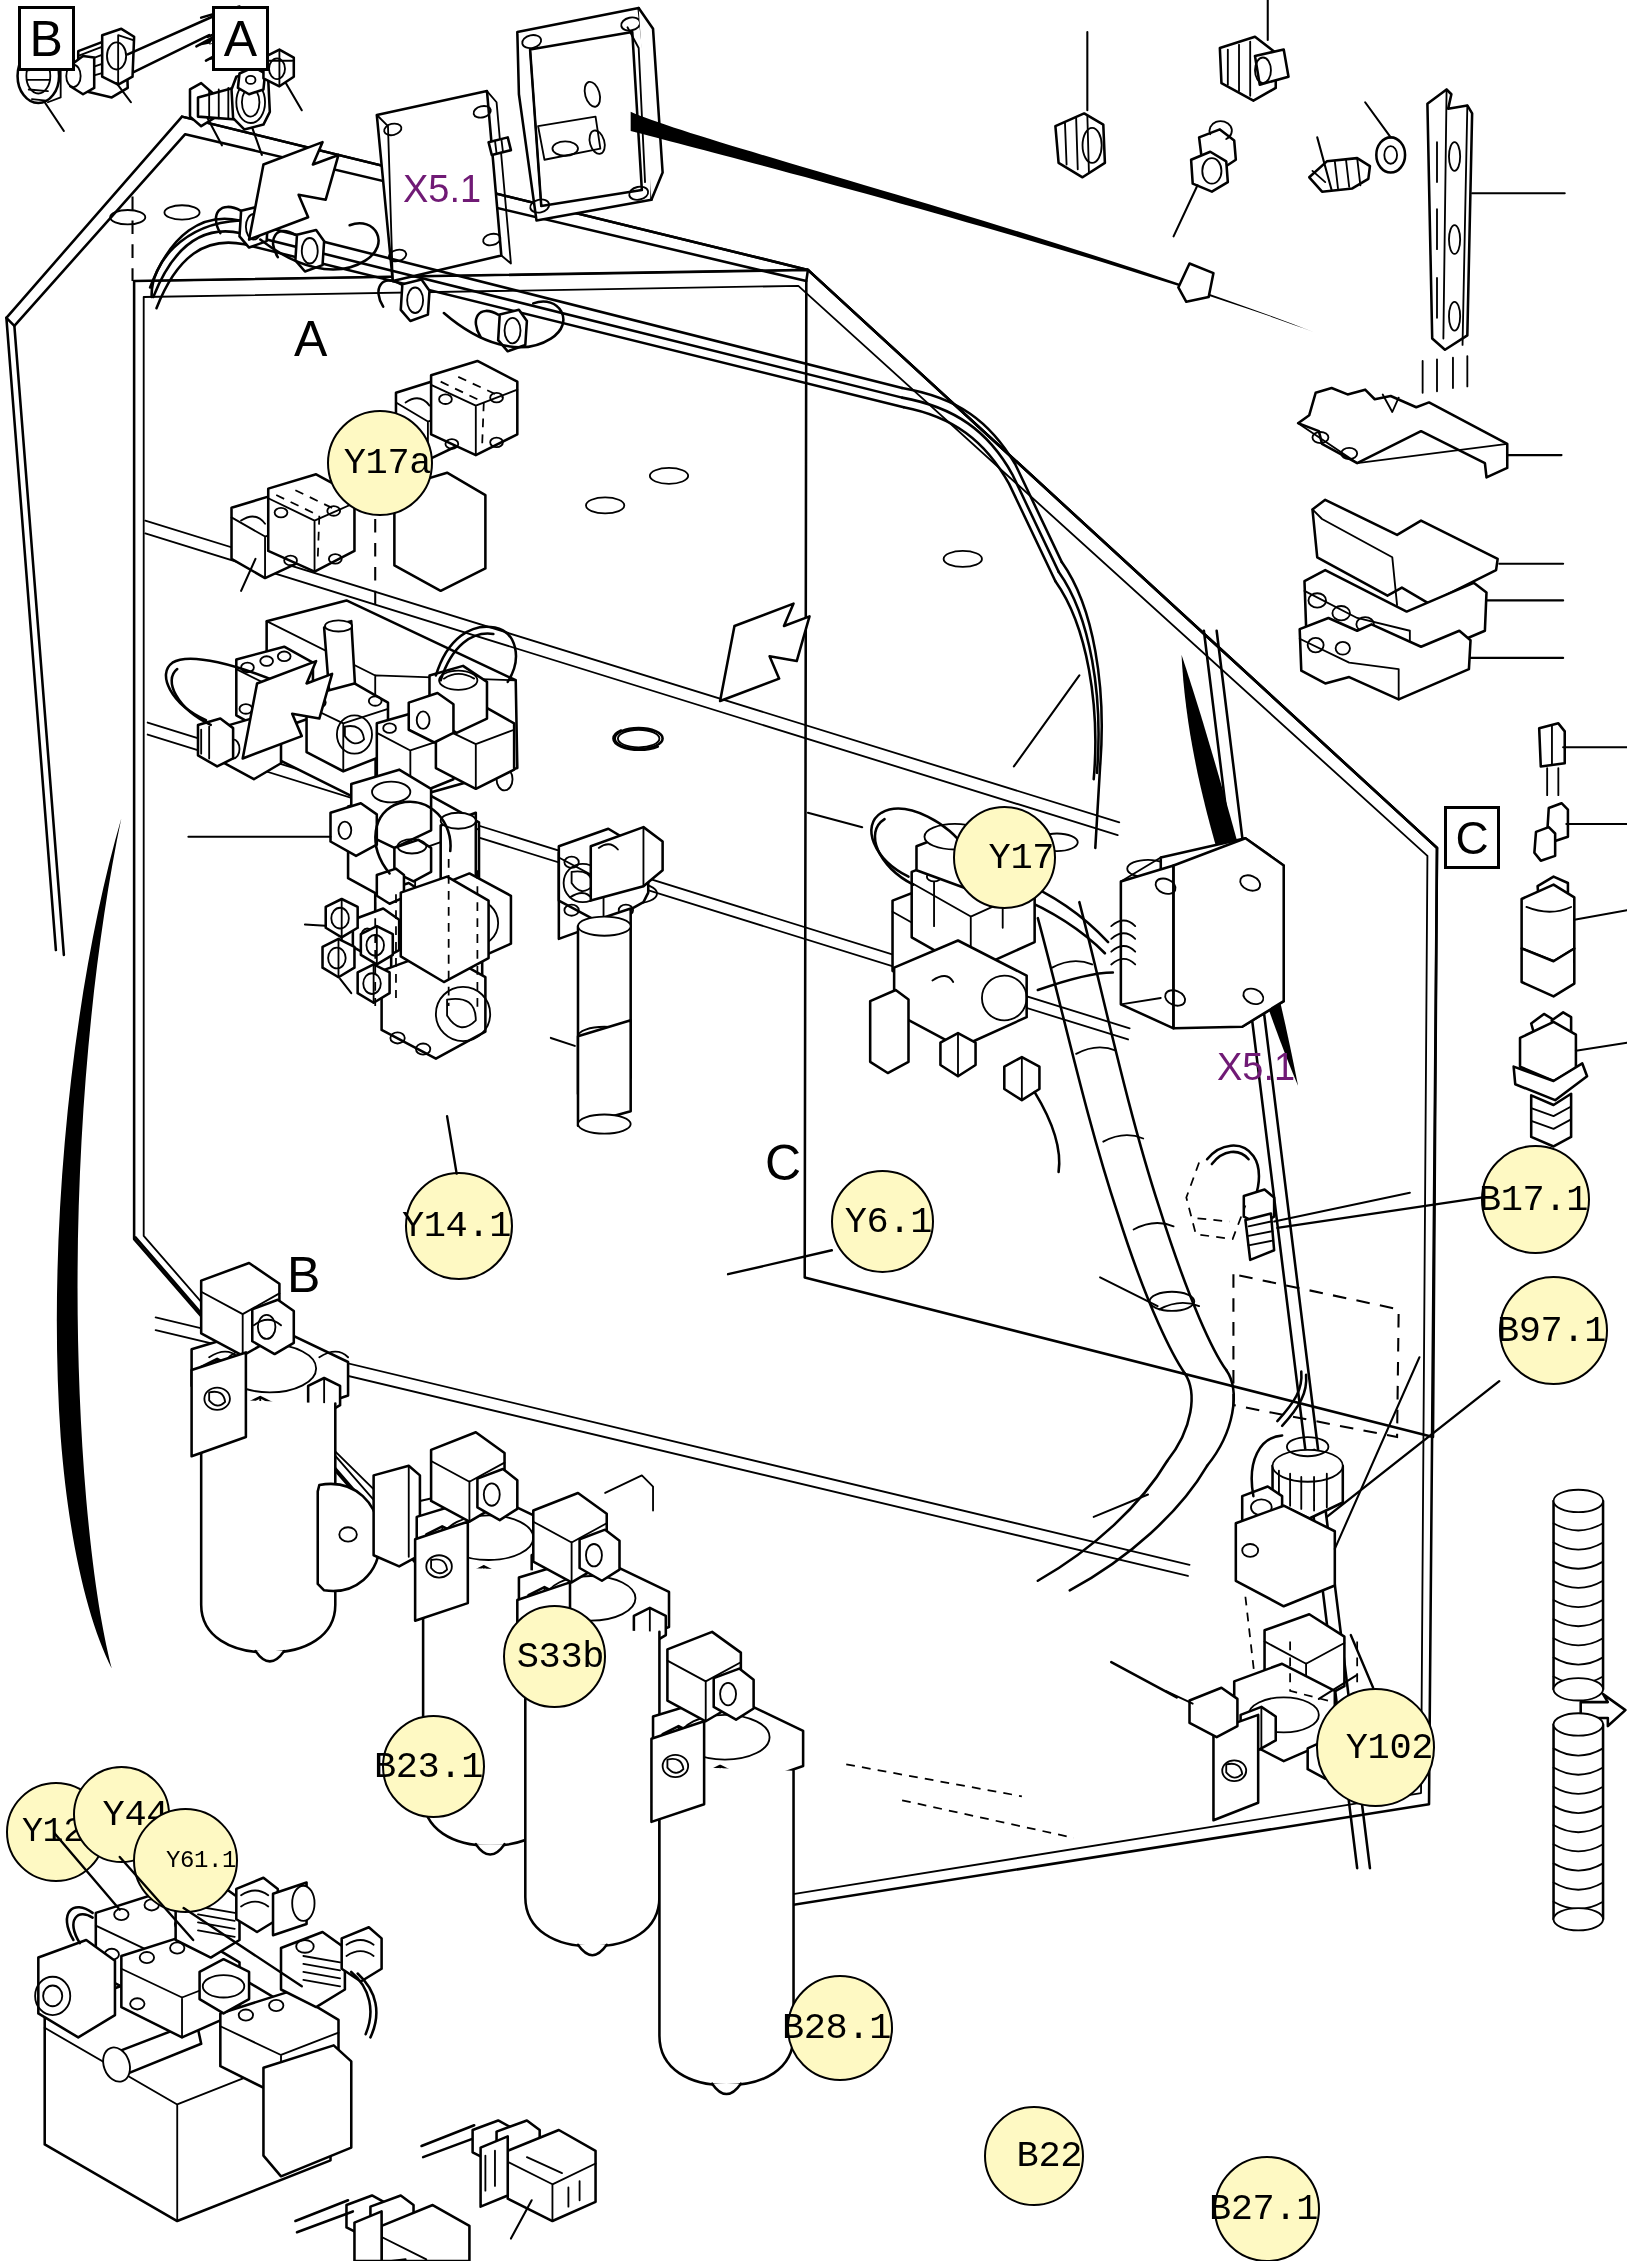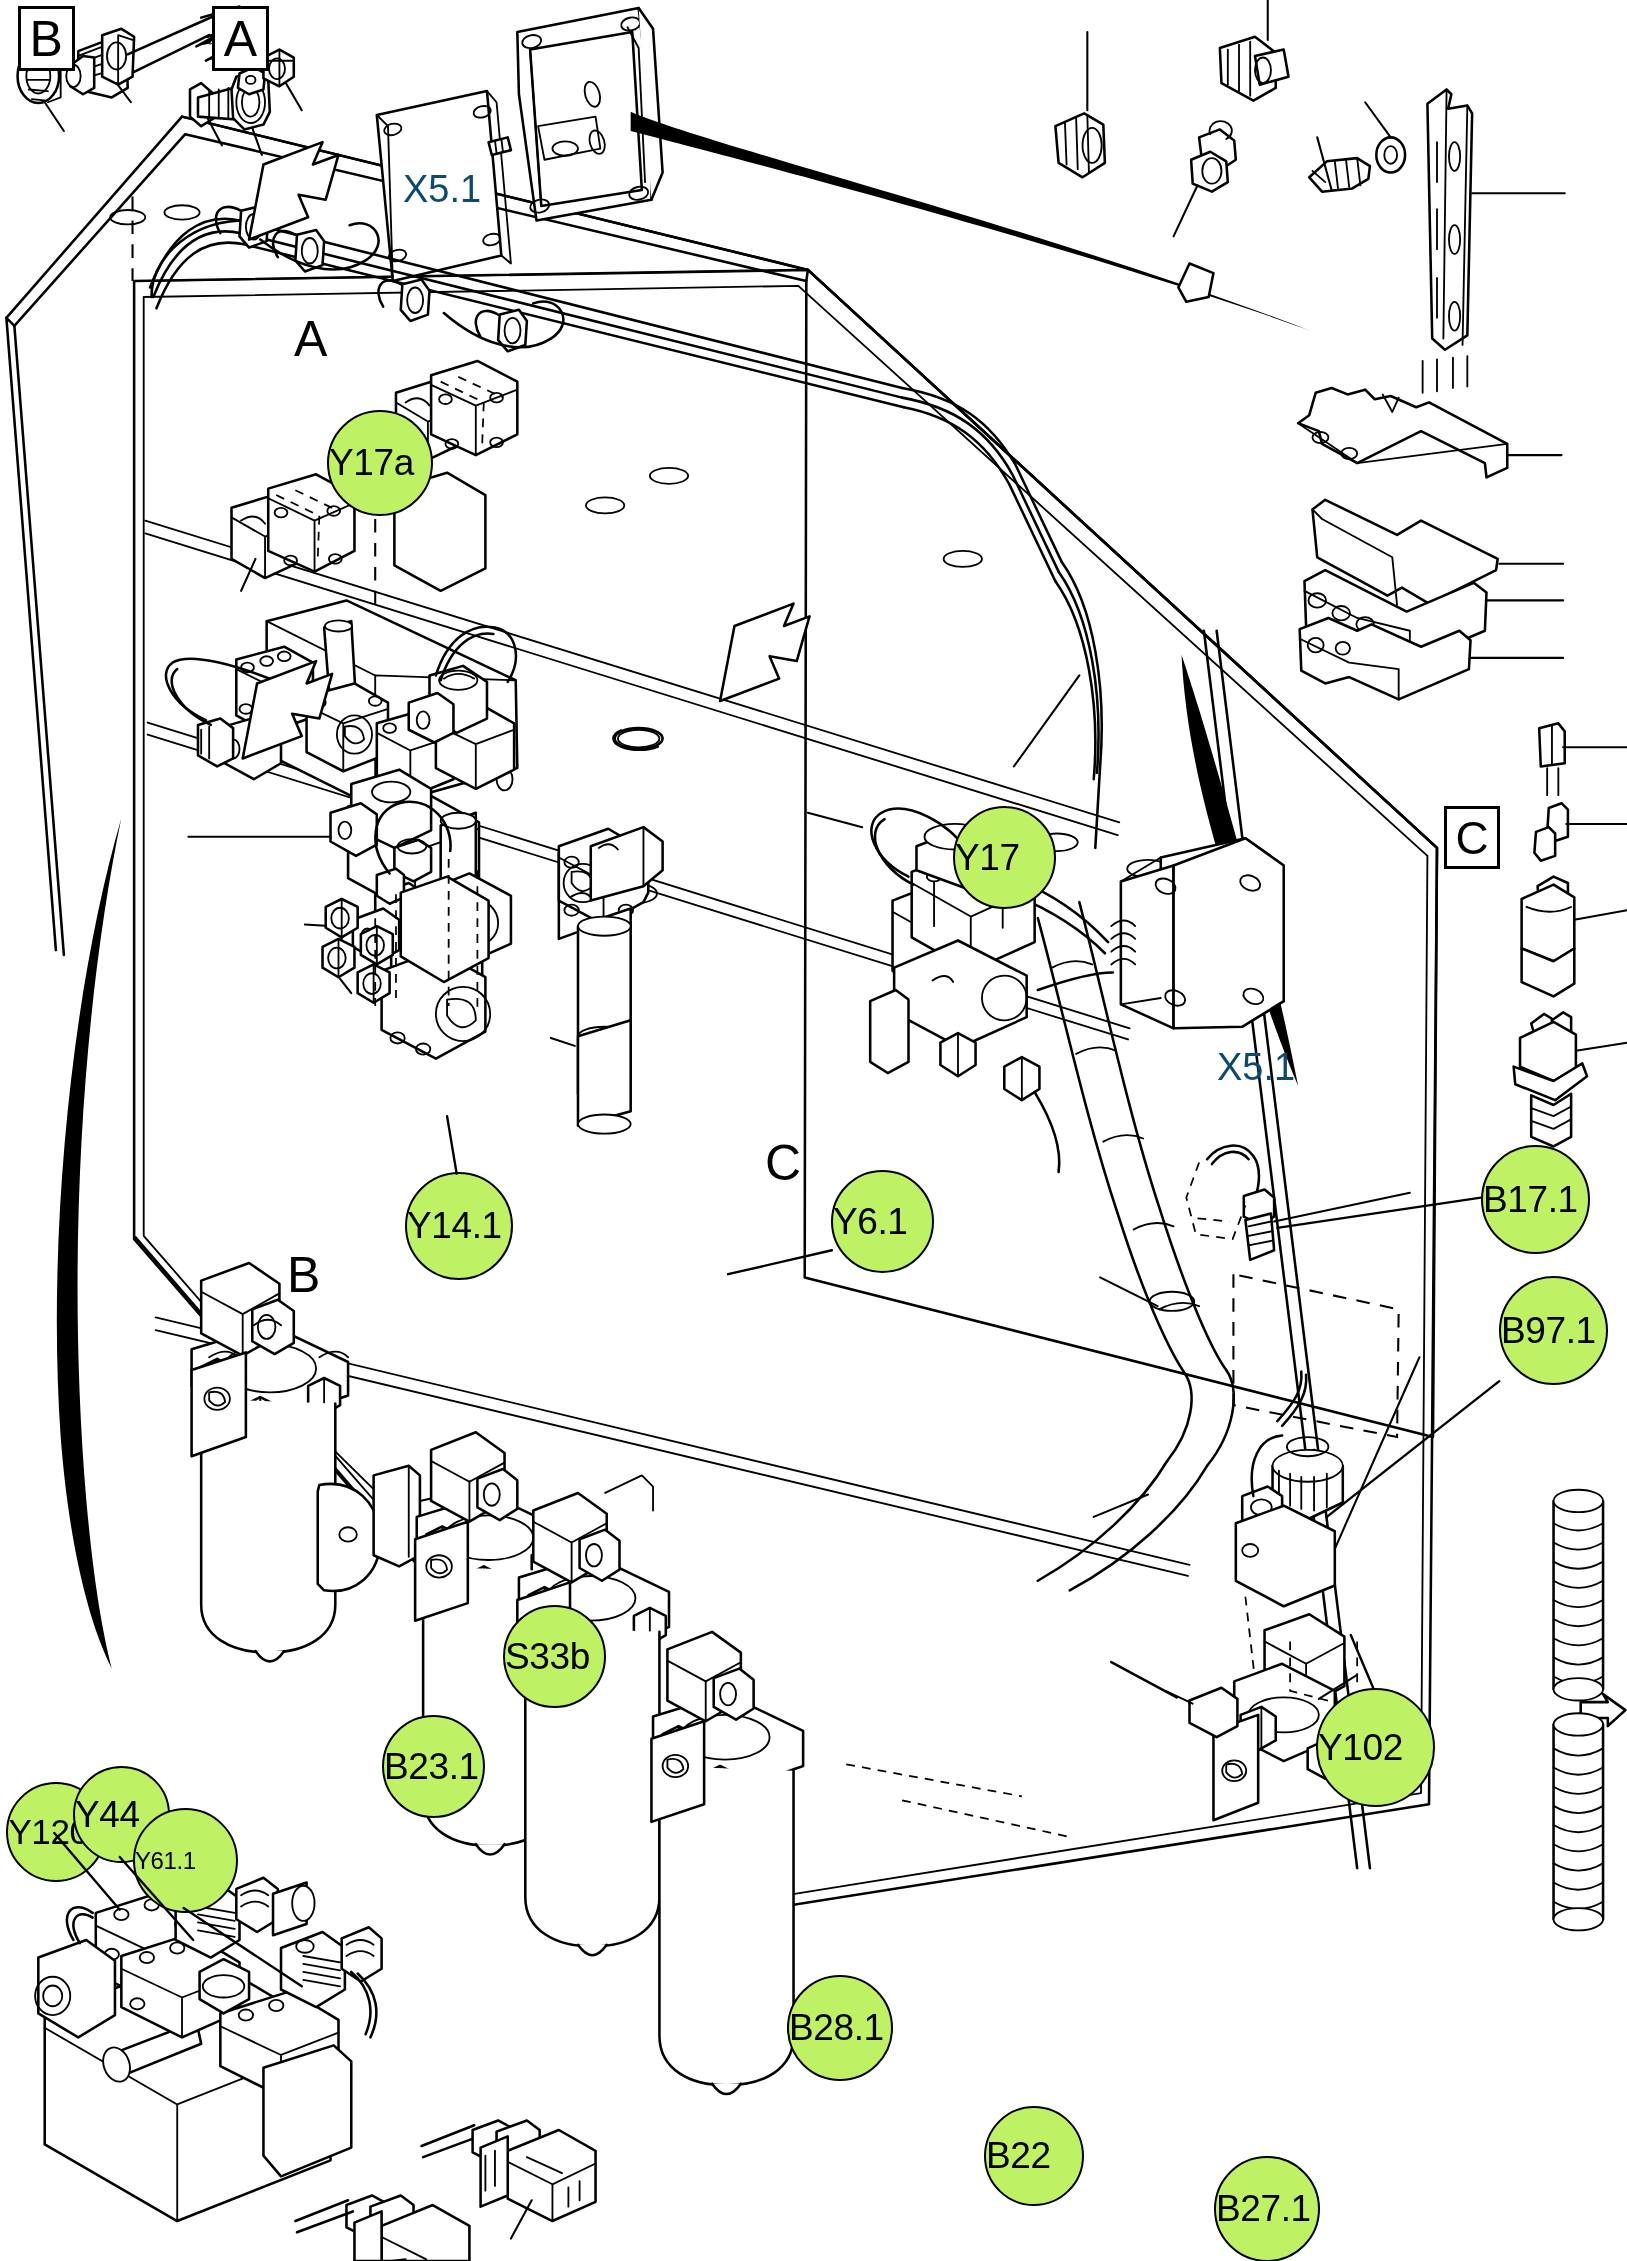--- a/index.html
+++ b/index.html
@@ -10,41 +10,41 @@
     height:2261px;
     background:#ffffff;
     overflow:hidden;
   }
   #art{position:absolute;left:0;top:0;width:1627px;height:2261px;}
   
   .bub{
     position:absolute;
     border:2.4px solid #000;
     border-radius:50%;
-    background:#bef264;
+    background:#fef9c3;
     display:flex;
     align-items:center;
-    justify-content:flex-start;
+    justify-content:flex-end;
     color:#000;
-    font-family:Liberation Sans, sans-serif;
+    font-family:Liberation Mono, monospace;
     font-size:37px;
     letter-spacing:-0.4px;
   }
   
   .tagbox{
     position:absolute;
     border:3.2px solid #000;
     background:#fff;
     display:flex;
     align-items:center;
     justify-content:center;
     font-size:50px;
     color:#000;
   }
-  .plaintxt{position:absolute;color:#0c4a6e;font-size:40px;}
+  .plaintxt{position:absolute;color:#701a75;font-size:40px;}
   .arrowlbl{position:absolute;color:#000;font-size:50px;font-weight:400;}
 </style>
 </head>
 <body>
 
 <div id="sheet">
 
   <svg id="art" viewBox="0 0 2038 2832" xmlns="http://www.w3.org/2000/svg">
     <defs>
       <style>

